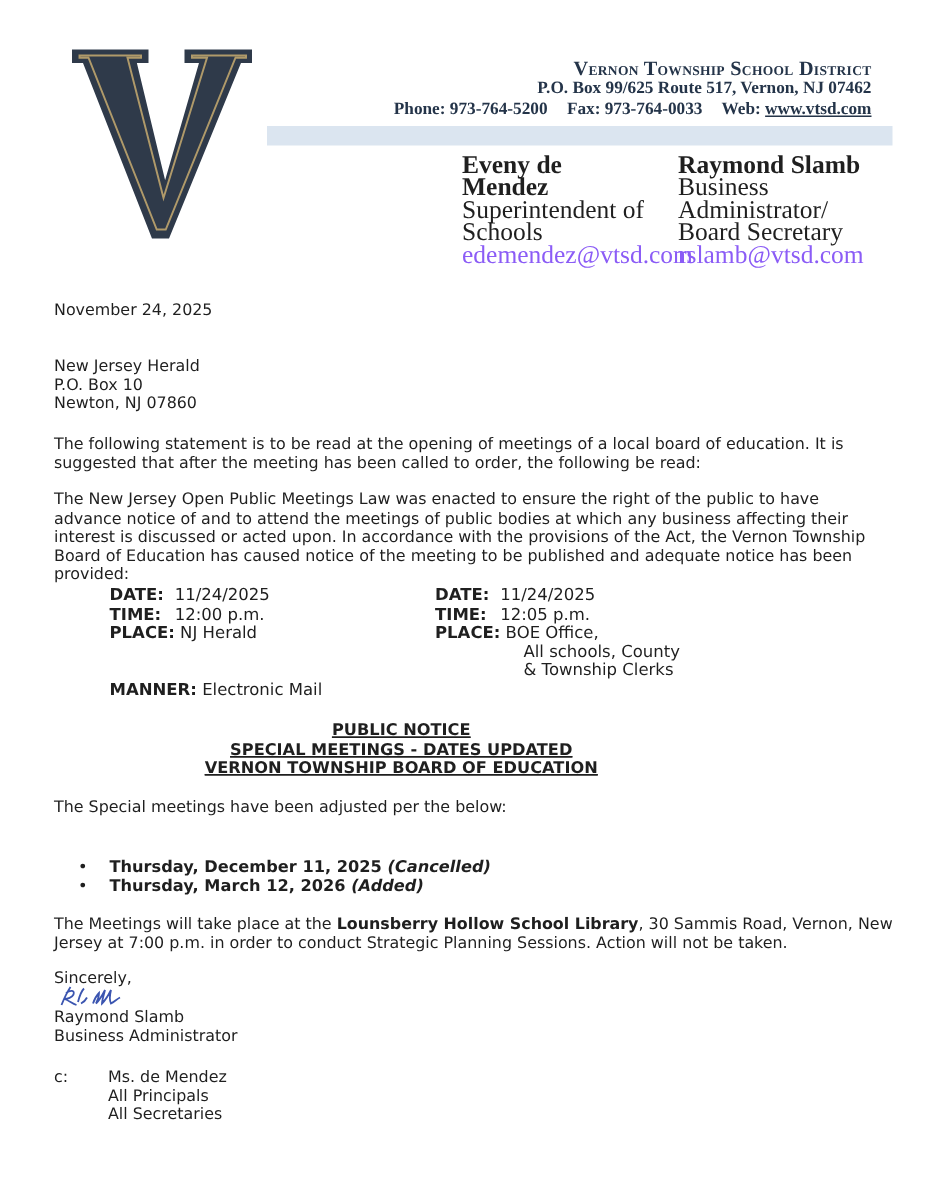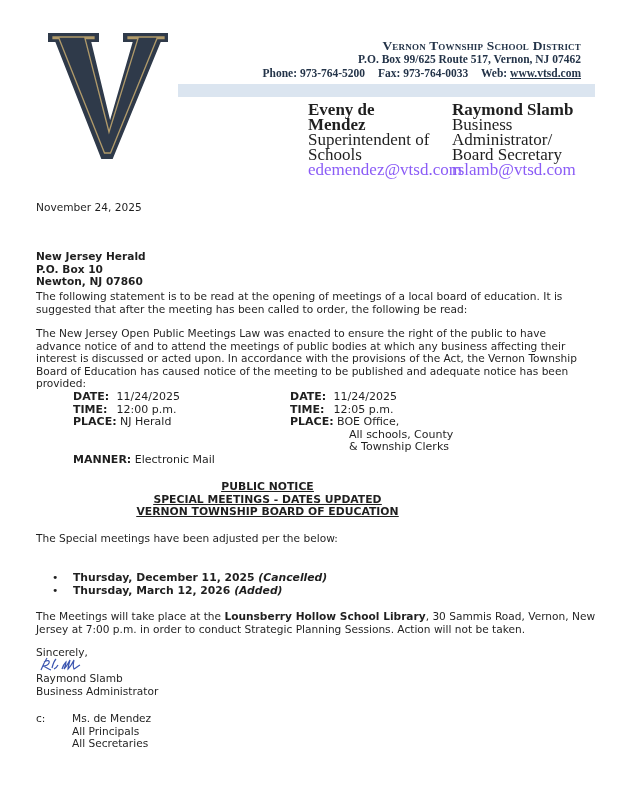--- a/index.html
+++ b/index.html
@@ -19,21 +19,21 @@
     #blue-band { position: absolute; left: 178px; top: 84px; width: 417px; height: 13px; background: #dbe5f0; }
 
     .person { position: absolute; top: 102px; font-size: 17px; line-height: 15px; color: #1f1f1f; }
     .person .name { font-weight: bold; }
     .person a { color: #8b5cf6; }
     #person-1 { left: 308px; width: 122px; }
     #person-2 { left: 452px; width: 145px; }
 
     .body-text { position: absolute; left: 36px; font-size: 10.6px; line-height: 12.6px; color: #1f1f1f; }
     #date-line { top: 201px; }
-    #recipient { top: 250px; font-weight: bold; }
+    #recipient { top: 238px; }
     #para-1 { top: 290px; width: 555px; }
     #para-2 { top: 327px; width: 555px; }
 
     .meeting { position: absolute; top: 391px; font-size: 11px; line-height: 12.6px; color: #1f1f1f; }
     .meeting .k { font-weight: bold; display: inline-block; }
     #meeting-1 { left: 73px; }
     #meeting-2 { left: 290px; }
     .row { white-space: nowrap; }
     .k-date { width: 40px; }
     .k-time { width: 40px; }

